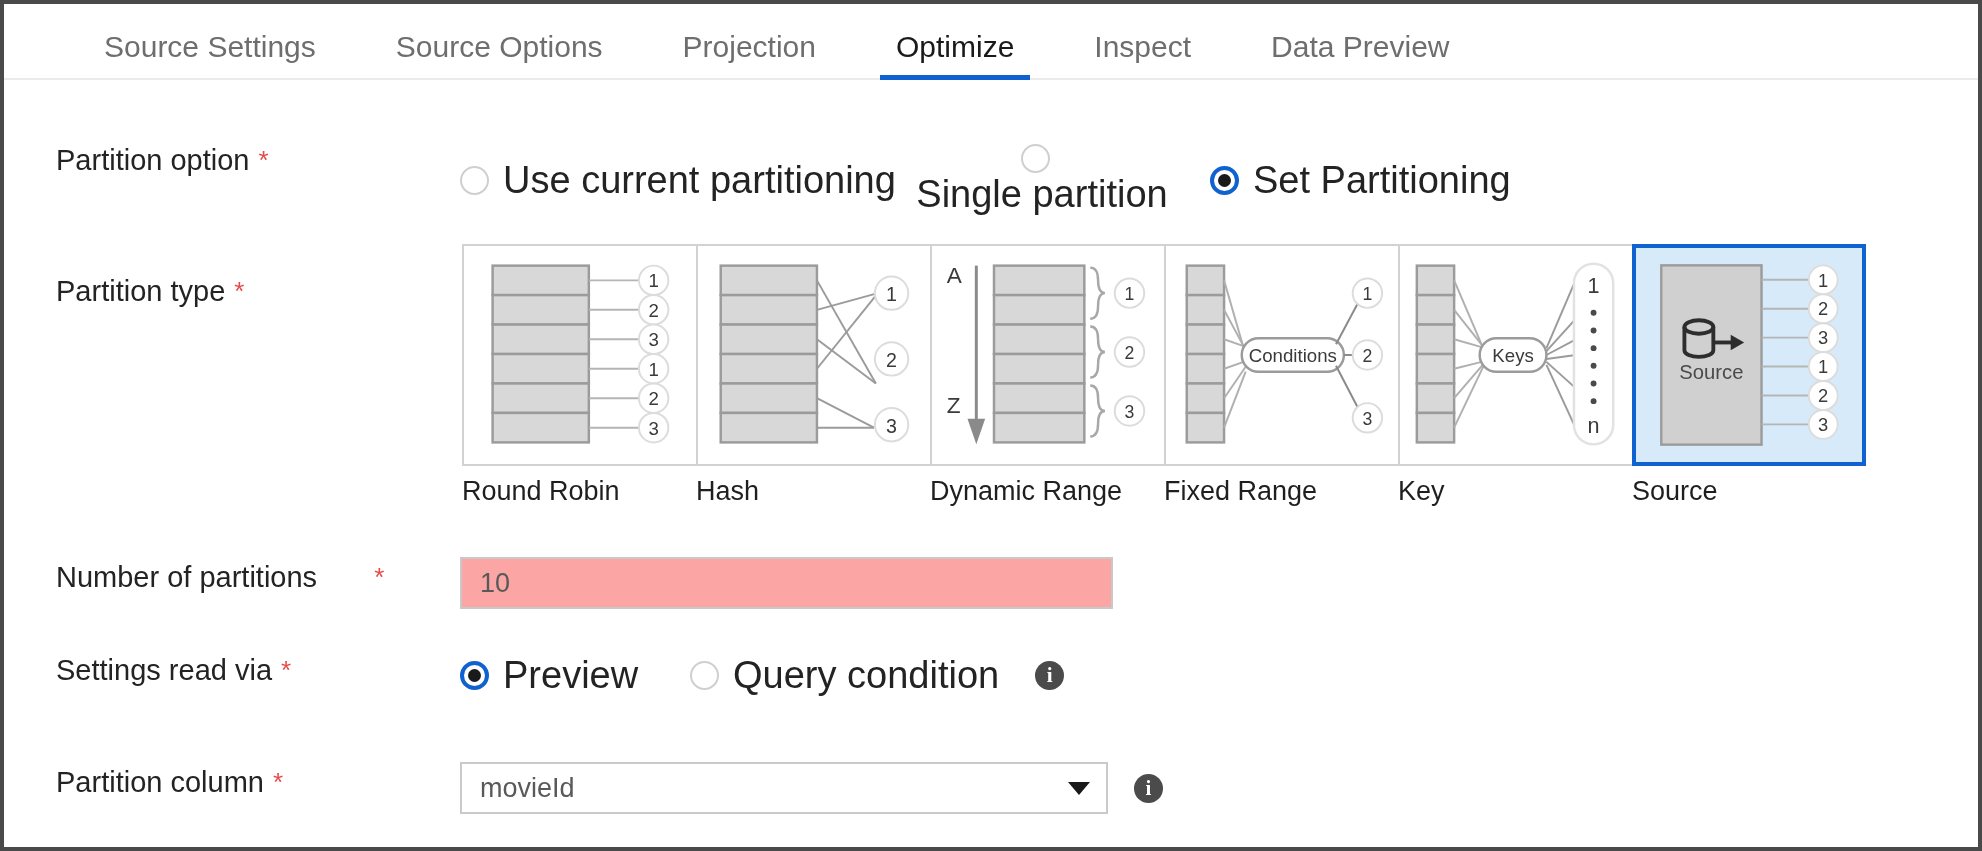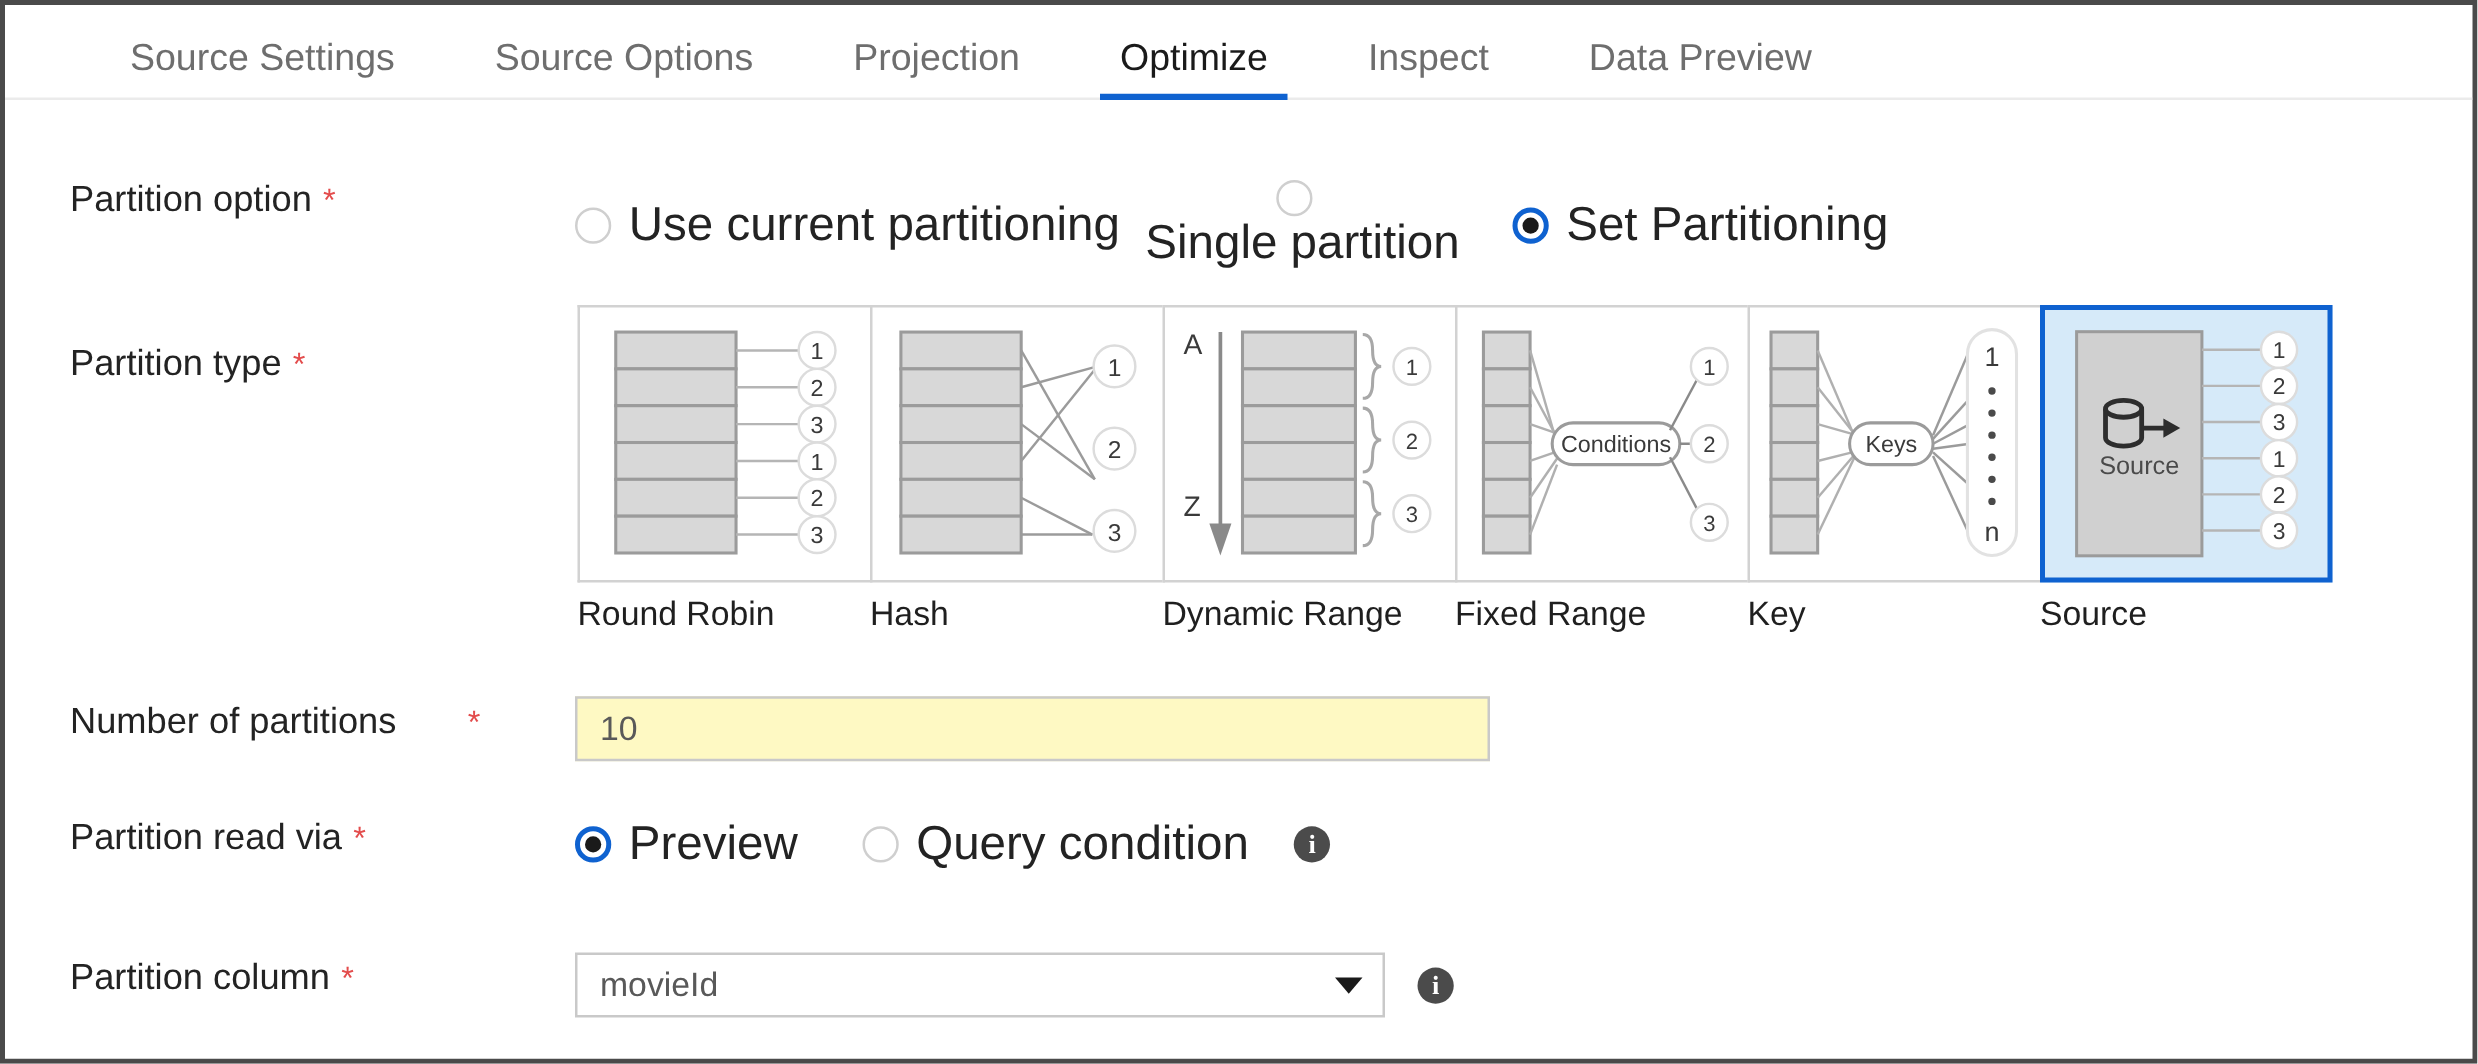--- a/index.html
+++ b/index.html
@@ -134,24 +134,24 @@
     display: flex;
   }
   .cardlabel {
     width: 234px;
     font-size: 27px;
     color: #1f1f1f;
   }
 
   
   .textbox {
-    width: 732px;
+    width: 653px;
     height: 52px;
     border: 2px solid #c9c9c9;
-    background: #fef9c3;
+    background: #fca5a5;
     display: flex;
     align-items: center;
     padding: 0 18px;
     font-size: 27px;
     color: #595959;
   }
   .dropdown {
     width: 648px;
     height: 52px;
     border: 2px solid #c9c9c9;
@@ -458,21 +458,21 @@
 
   <div class="row" style="left:52px; top:557px;gap:48px;">
     <span class="flabel">Number of partitions</span>
     <span class="req">*</span>
   </div>
   <div class="row" style="left:456px; top:553px;">
     <div class="textbox">10</div>
   </div>
 
   <div class="row" style="left:52px; top:650px;">
-    <span class="flabel">Partition read via</span>
+    <span class="flabel">Settings read via</span>
     <span class="req">*</span>
   </div>
   <div class="row radio-group" style="left:456px; top:650px;">
     <div class="radio-opt" style="width:220px;">
       <span class="radio on"></span>
       <span class="radio-label">Preview</span>
     </div>
     <div class="radio-opt">
       <span class="radio"></span>
       <span class="radio-label">Query condition</span>

